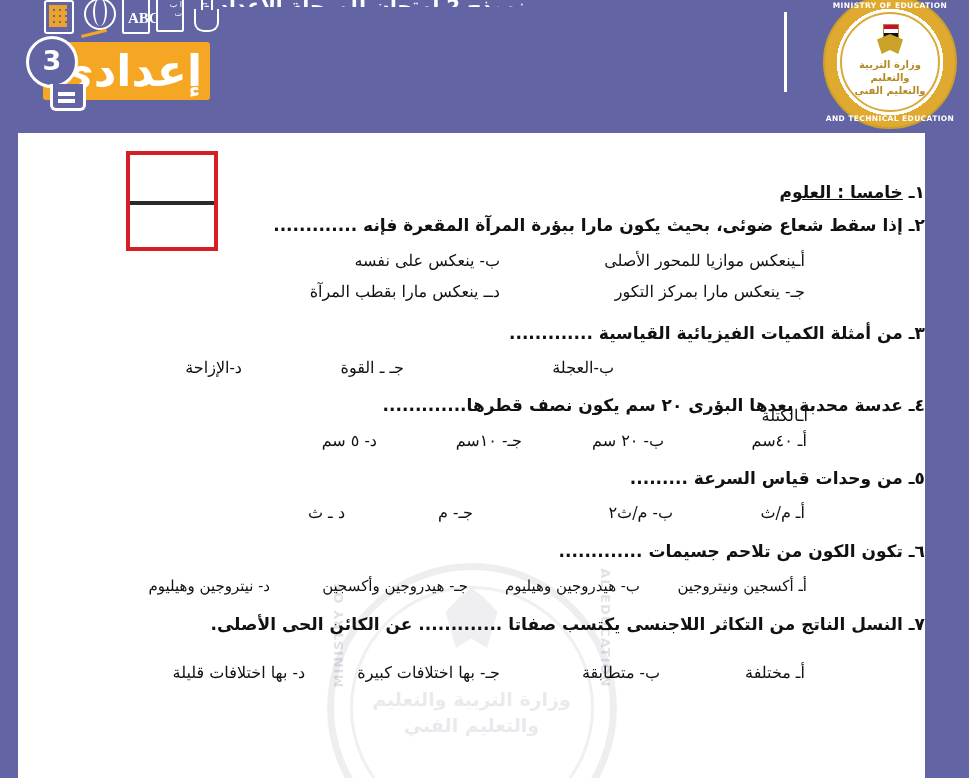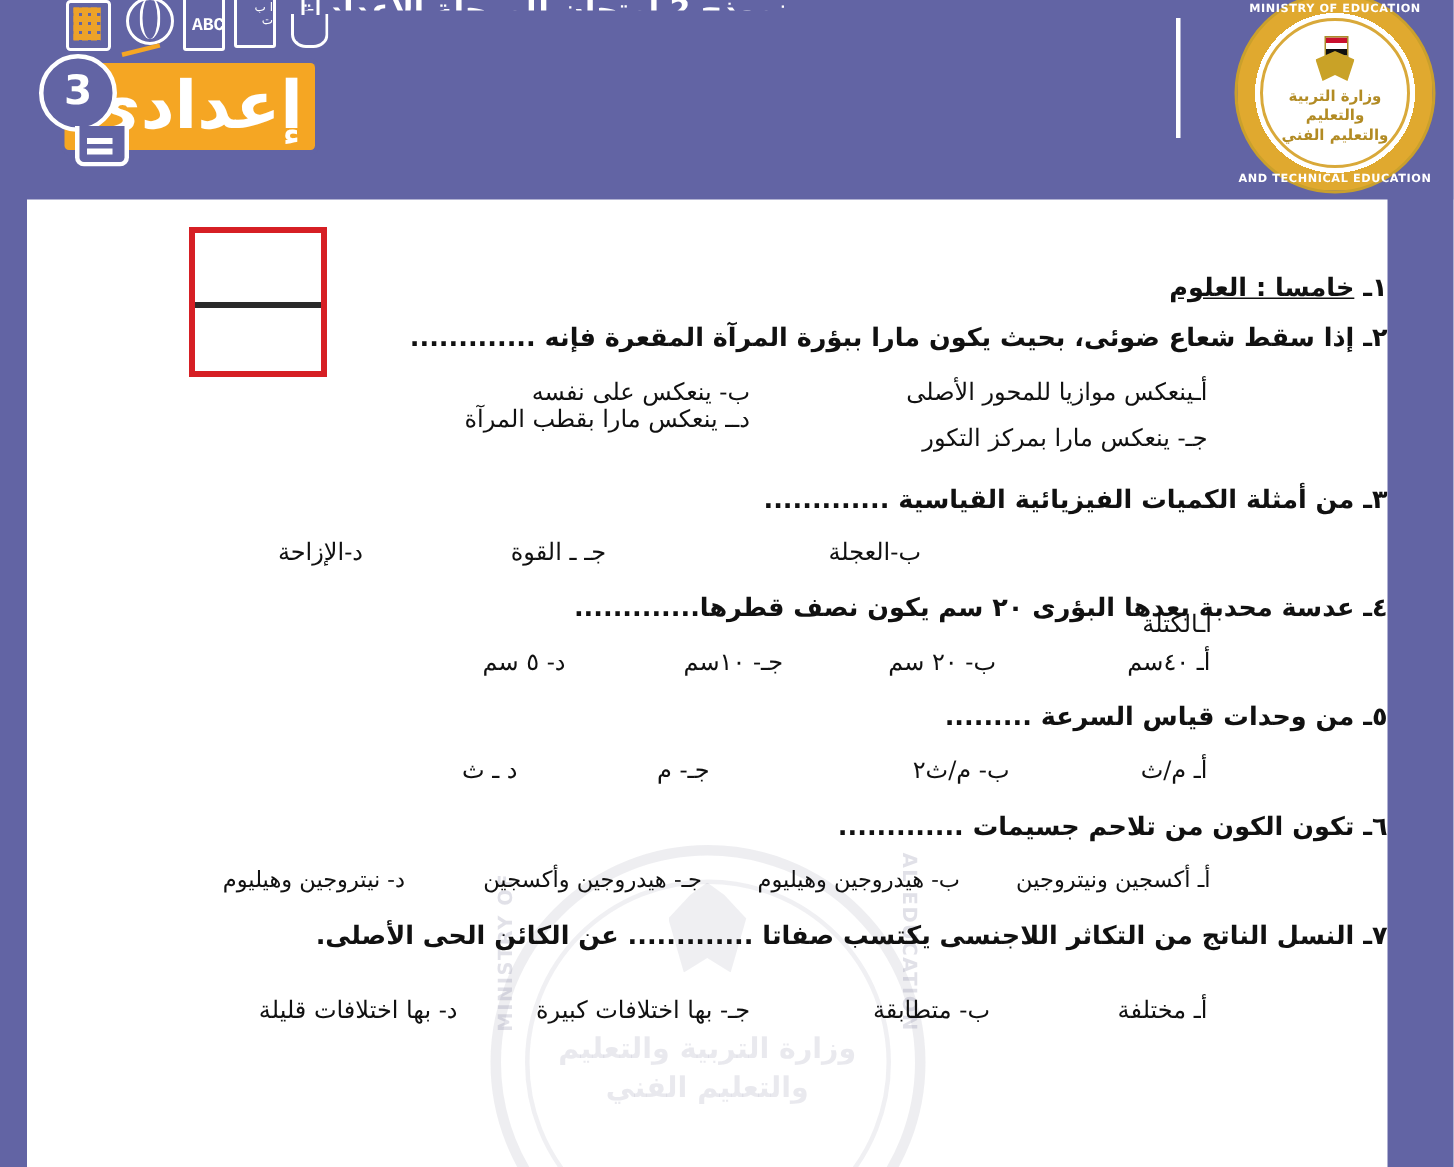--- a/index.html
+++ b/index.html
@@ -120,22 +120,22 @@
     left: 58px; top: 28px; width: 26px; height: 8px;
     border-bottom: 3px solid #f5a623;
     transform: rotate(-14deg);
   }
   .sup-book {
     left: 100px; top: 2px; width: 24px; height: 32px;
     border: 2px solid #ffffff; border-radius: 2px; background: #6264a4;
   }
   .sup-book span {
     position: absolute; left: 4px; top: 10px;
-    color: #ffffff; font-size: 12px; font-weight: bold;
-    font-family: Liberation Mono, monospace;
+    color: #ffffff; font-size: 15px; font-weight: bold;
+    font-family: Liberation Serif, serif;
   }
   .sup-book2 {
     left: 134px; top: 0px; width: 24px; height: 32px;
     border: 2px solid #ffffff; border-radius: 2px; background: #6264a4;
   }
   .sup-book2 span {
     position: absolute; left: 5px; top: 2px;
     color: #ffffff; font-size: 8px;
     font-family: "DejaVu Sans", sans-serif;
   }
@@ -463,21 +463,21 @@
 
     <div class="q-block" style="top:0;">
       <div class="q-line" style="top:82px; padding-left:118px;">
         <span>٢ـ</span>
         <span>إذا سقط شعاع ضوئى، بحيث يكون مارا ببؤرة المرآة المقعرة فإنه .............</span>
       </div>
       <div class="opts" style="top:118px;">
         <div class="opt" style="right:120px; top:0;">أـينعكس موازيا للمحور  الأصلى</div>
         <div class="opt" style="right:425px; top:0;">ب-  ينعكس على نفسه</div>
         <div class="opt" style="right:120px; top:31px;">جـ- ينعكس مارا بمركز  التكور</div>
-        <div class="opt" style="right:425px; top:18px;text-align:right;">دــ ينعكس مارا بقطب المرآة</div>
+        <div class="opt" style="right:425px; top:31px;text-align:right;">دــ ينعكس مارا بقطب المرآة</div>
       </div>
     </div>
 
     <div class="q-block" style="top:0;">
       <div class="q-line" style="top:190px; padding-left:118px;">
         <span>٣ـ</span>
         <span>من أمثلة الكميات الفيزيائية القياسية .............</span>
       </div>
       <div class="opts" style="top:225px;">
         <div class="opt" style="right:117px;margin-top:48px;">أـالكتلة</div>

